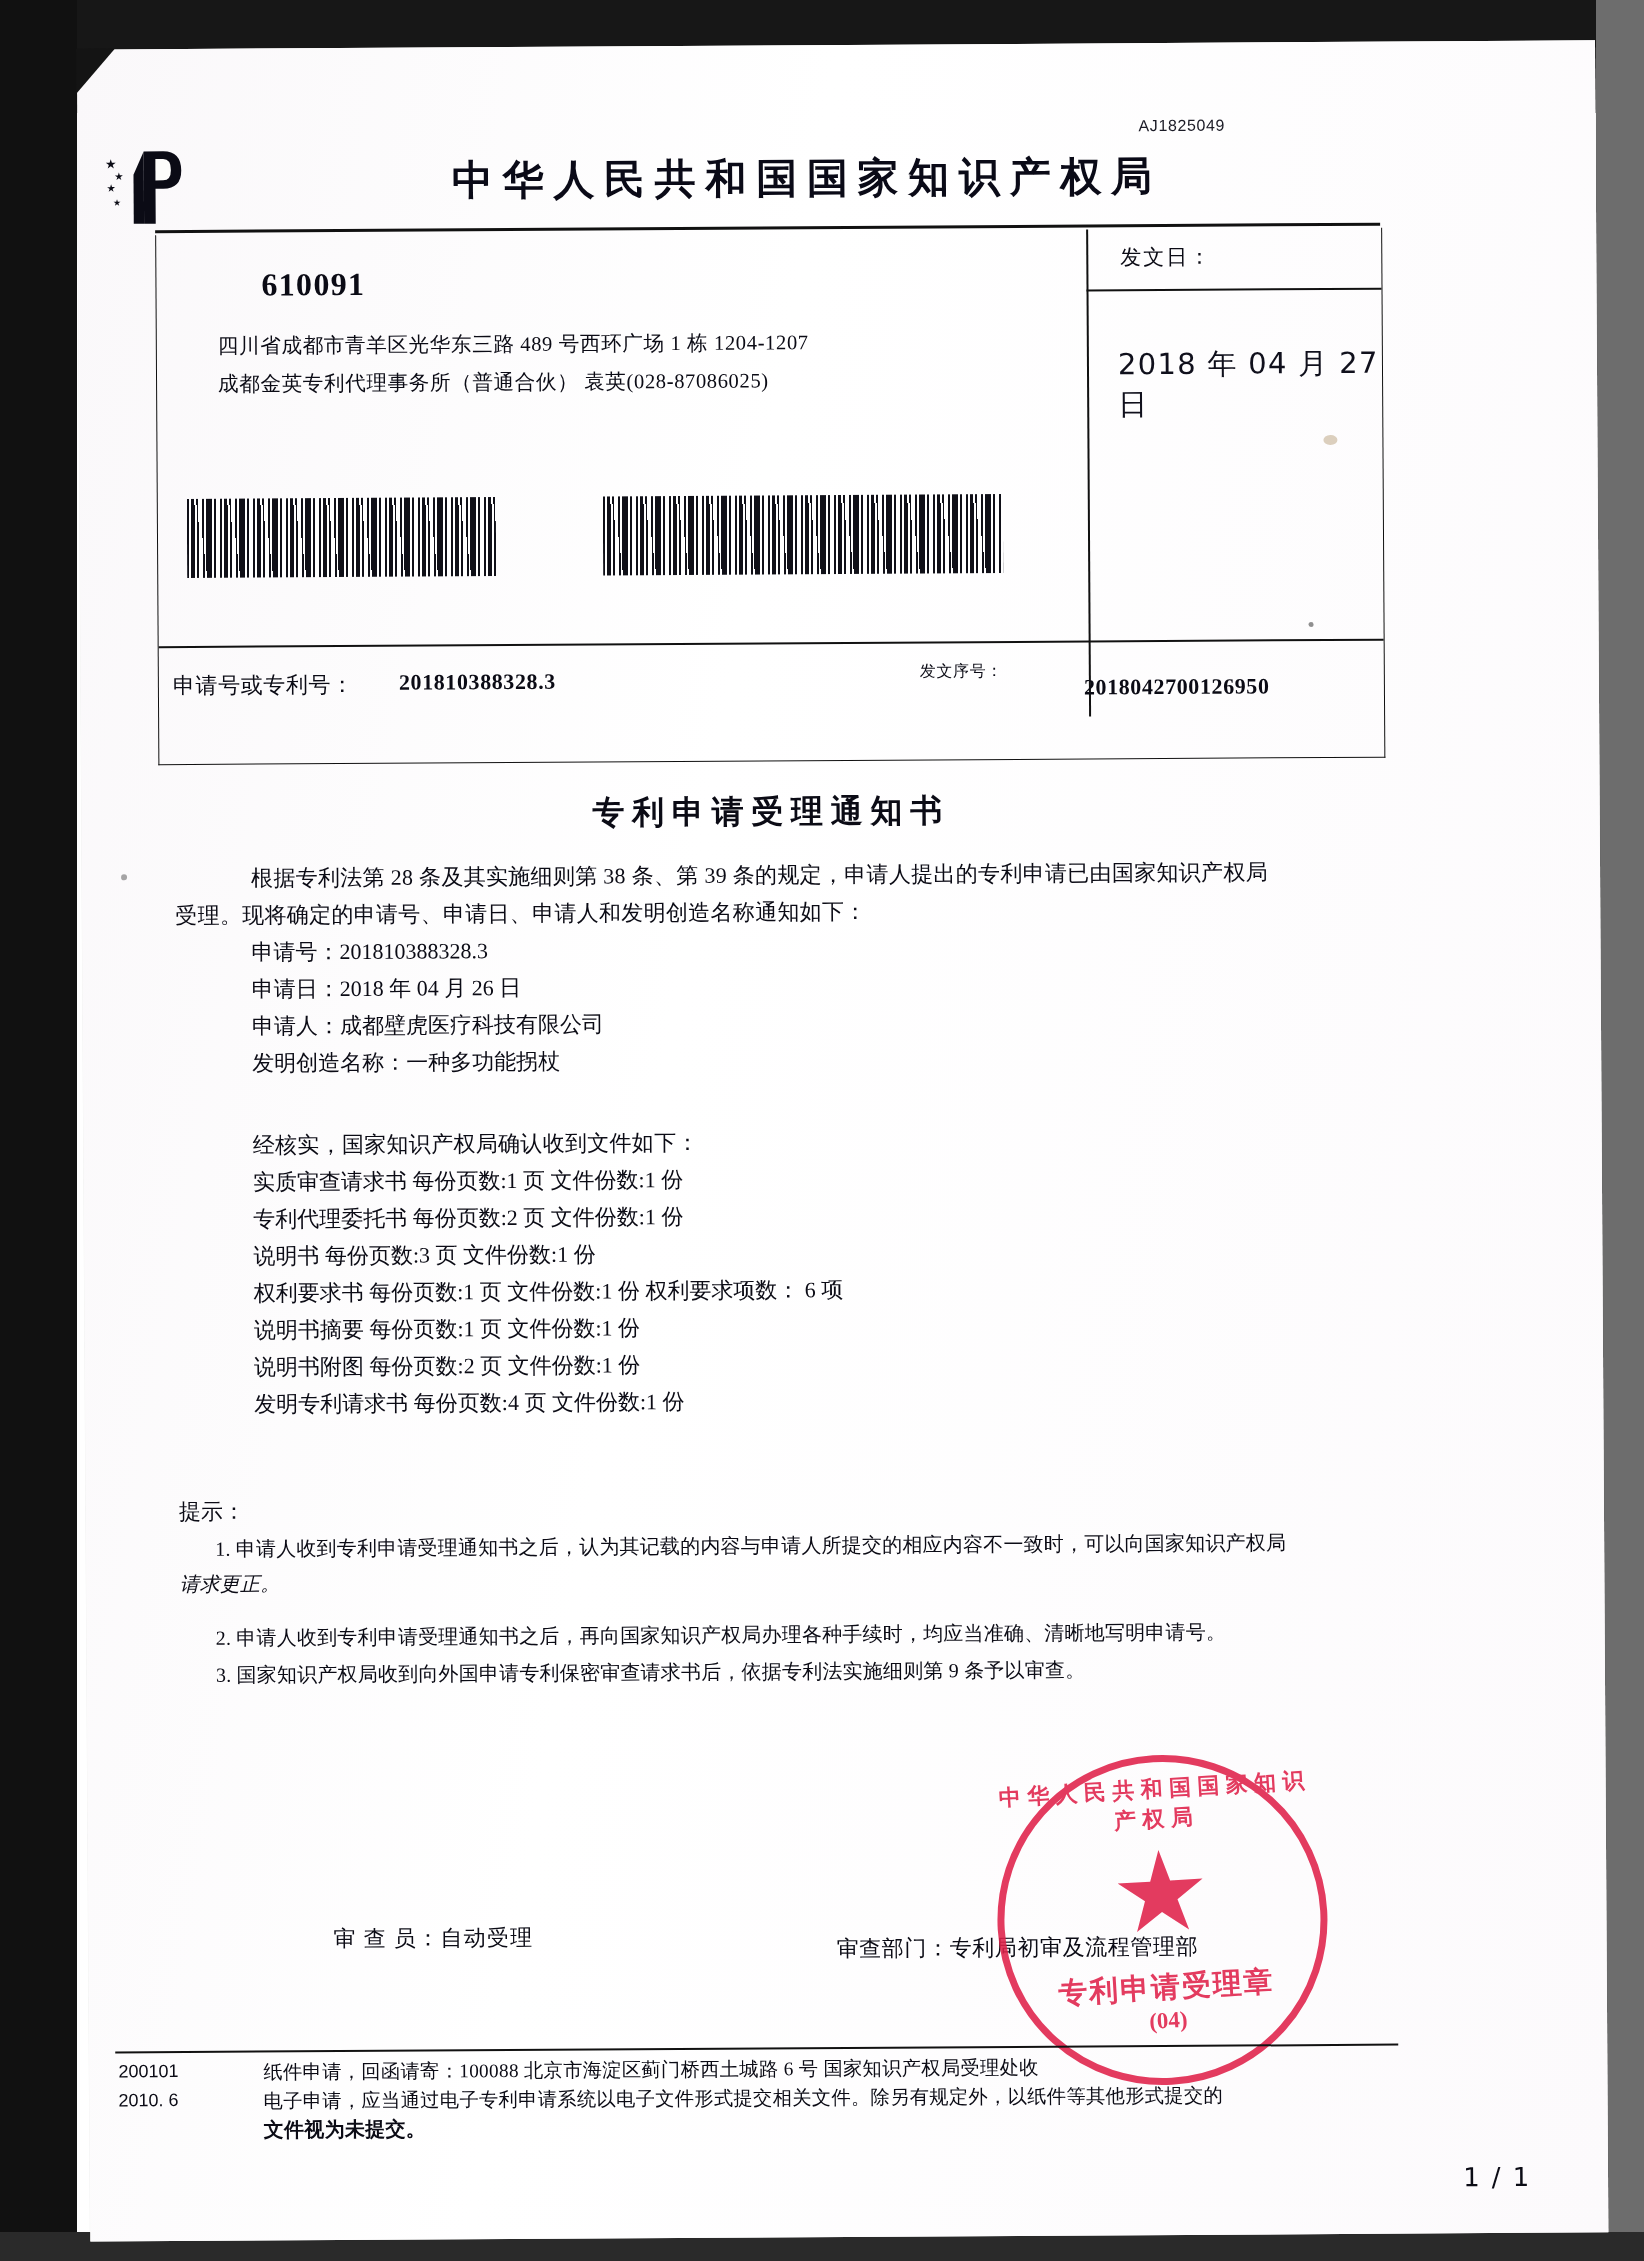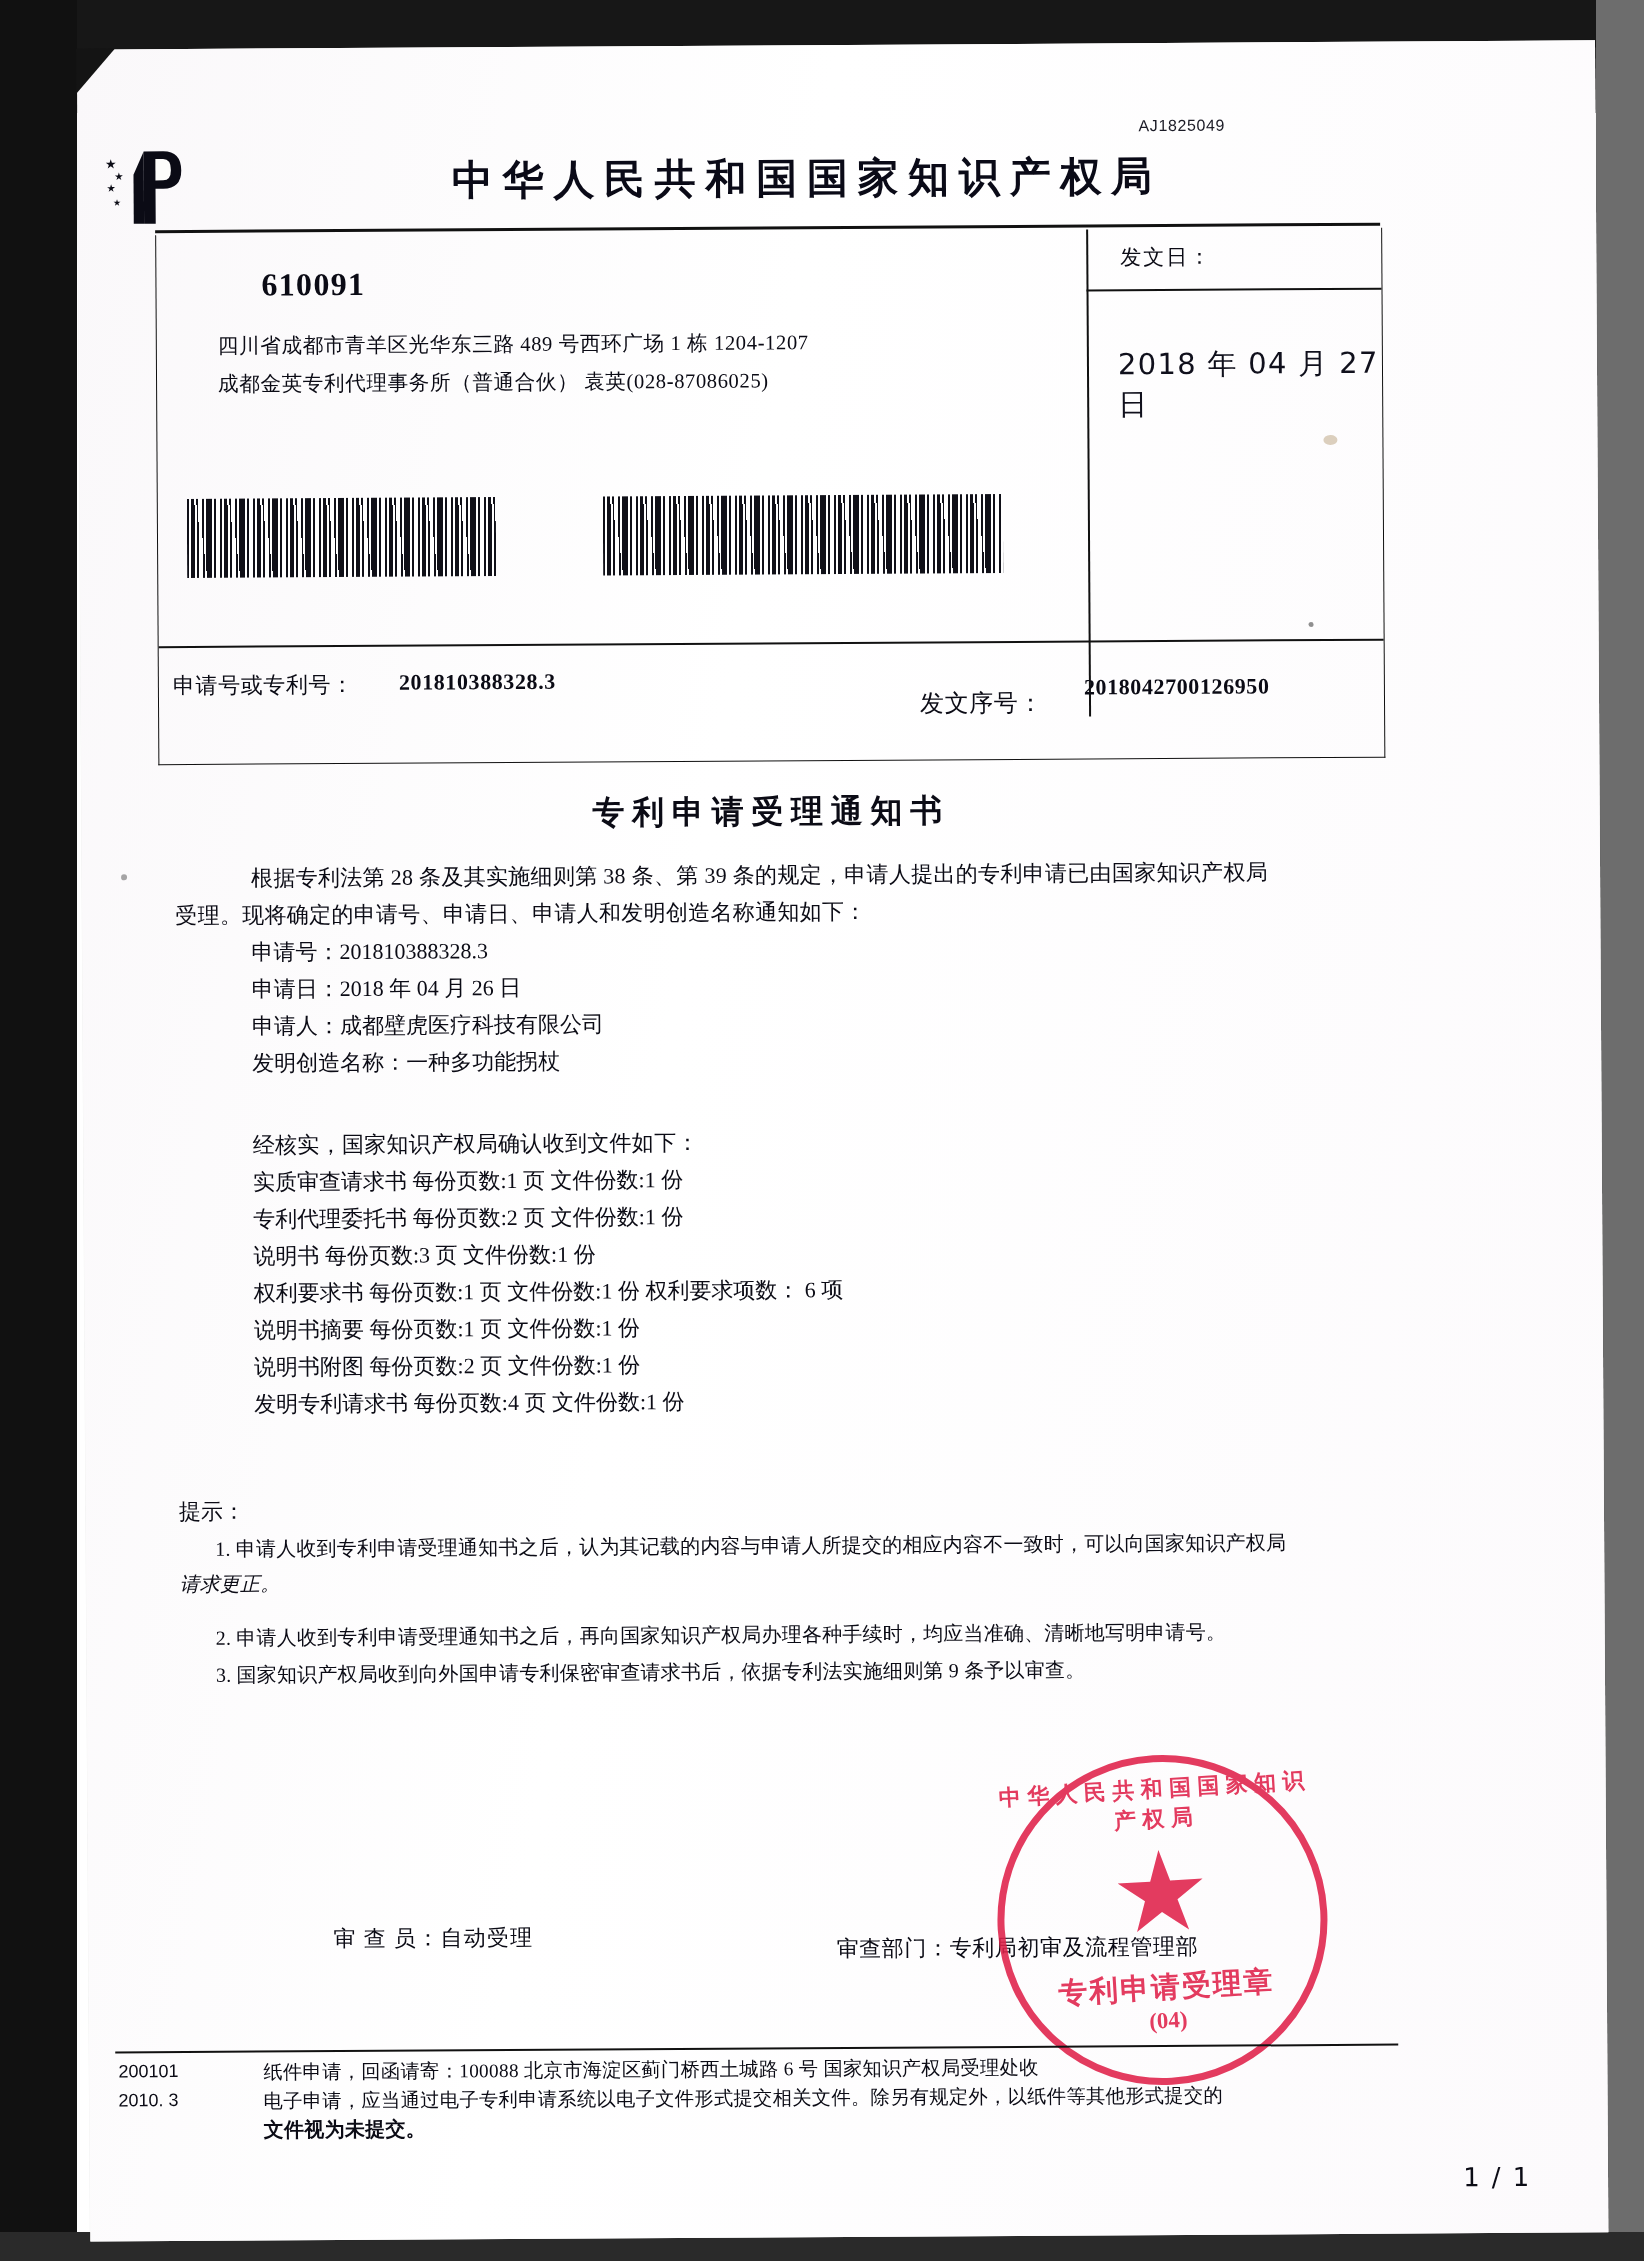--- a/index.html
+++ b/index.html
@@ -222,22 +222,22 @@
     left: 200px;
     top: 14px;
     font-size: 22px;
     font-weight: bold;
     letter-spacing: 0.6px;
     margin-left: 40px;
   }
   .serial-label {
     position: absolute;
     left: 761px;
-    top: 35px;
-    font-size: 24px;
+    top: 9px;
+    font-size: 16px;
     letter-spacing: 0.6px;
     font-family: Liberation Mono, monospace;
   }
   .serial-value {
     position: absolute;
     left: 925px;
     top: 23px;
     font-size: 22px;
     font-weight: bold;
     letter-spacing: 0.6px;
@@ -529,21 +529,21 @@
 
       <div class="seal">
         <div class="seal-arc">中华人民共和国国家知识产权局</div>
         <div class="star">★</div>
         <div class="seal-main">专利申请受理章</div>
         <div class="seal-sub">(04)</div>
       </div>
 
       <div class="footer-rule"></div>
       <div class="footer-code1">200101</div>
-      <div class="footer-code2">2010. 3</div>
+      <div class="footer-code2">2010. 6</div>
       <div class="footer-line1">纸件申请，回函请寄：100088 北京市海淀区蓟门桥西土城路 6 号    国家知识产权局受理处收</div>
       <div class="footer-line2">电子申请，应当通过电子专利申请系统以电子文件形式提交相关文件。除另有规定外，以纸件等其他形式提交的</div>
       <div class="footer-line3">文件视为未提交。</div>
       <div class="page-num">1 / 1</div>
 
       <div class="speck" style="left:1244px;top:393px;width:14px;height:10.3px;"></div>
       <div class="speck" style="left:1228px;top:580px;width:5.2px;height:5.2px;background:#555;"></div>
       <div class="speck" style="left:39px;top:825px;width:6.4px;height:6.4px;background:#777;"></div>
     </div>
   </div>

